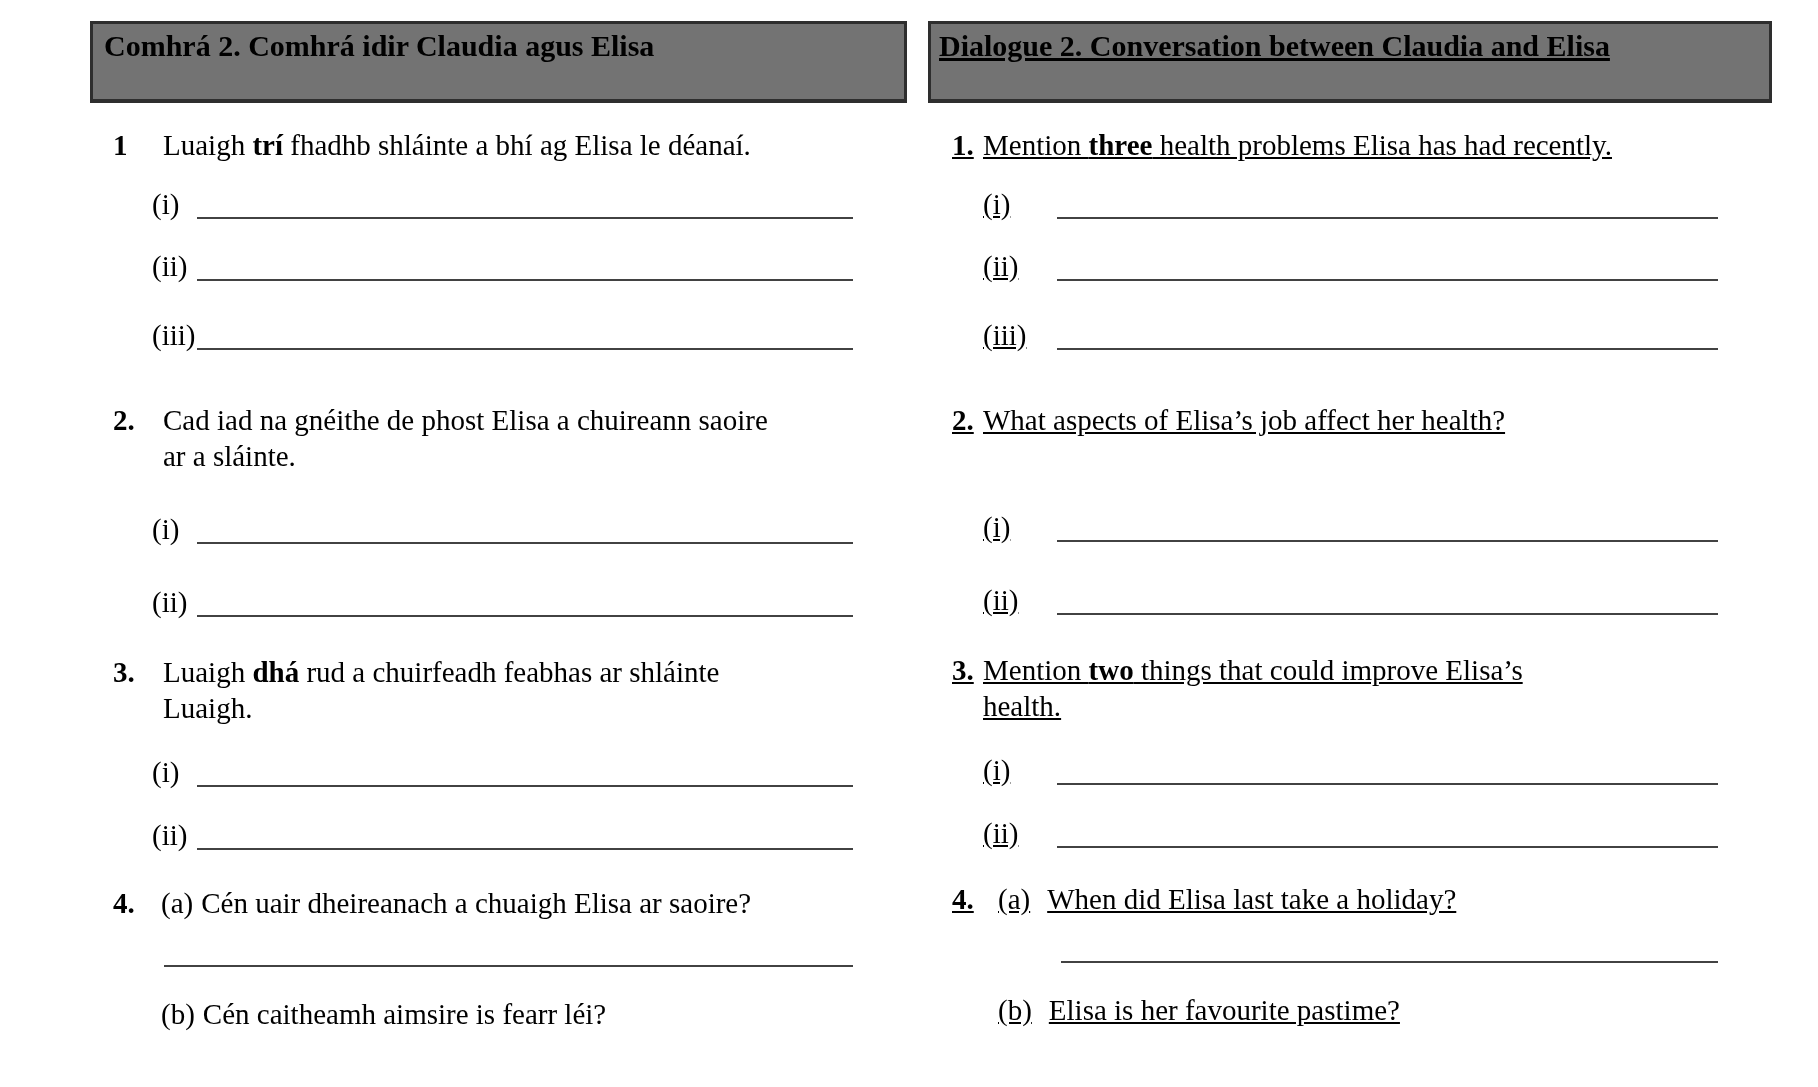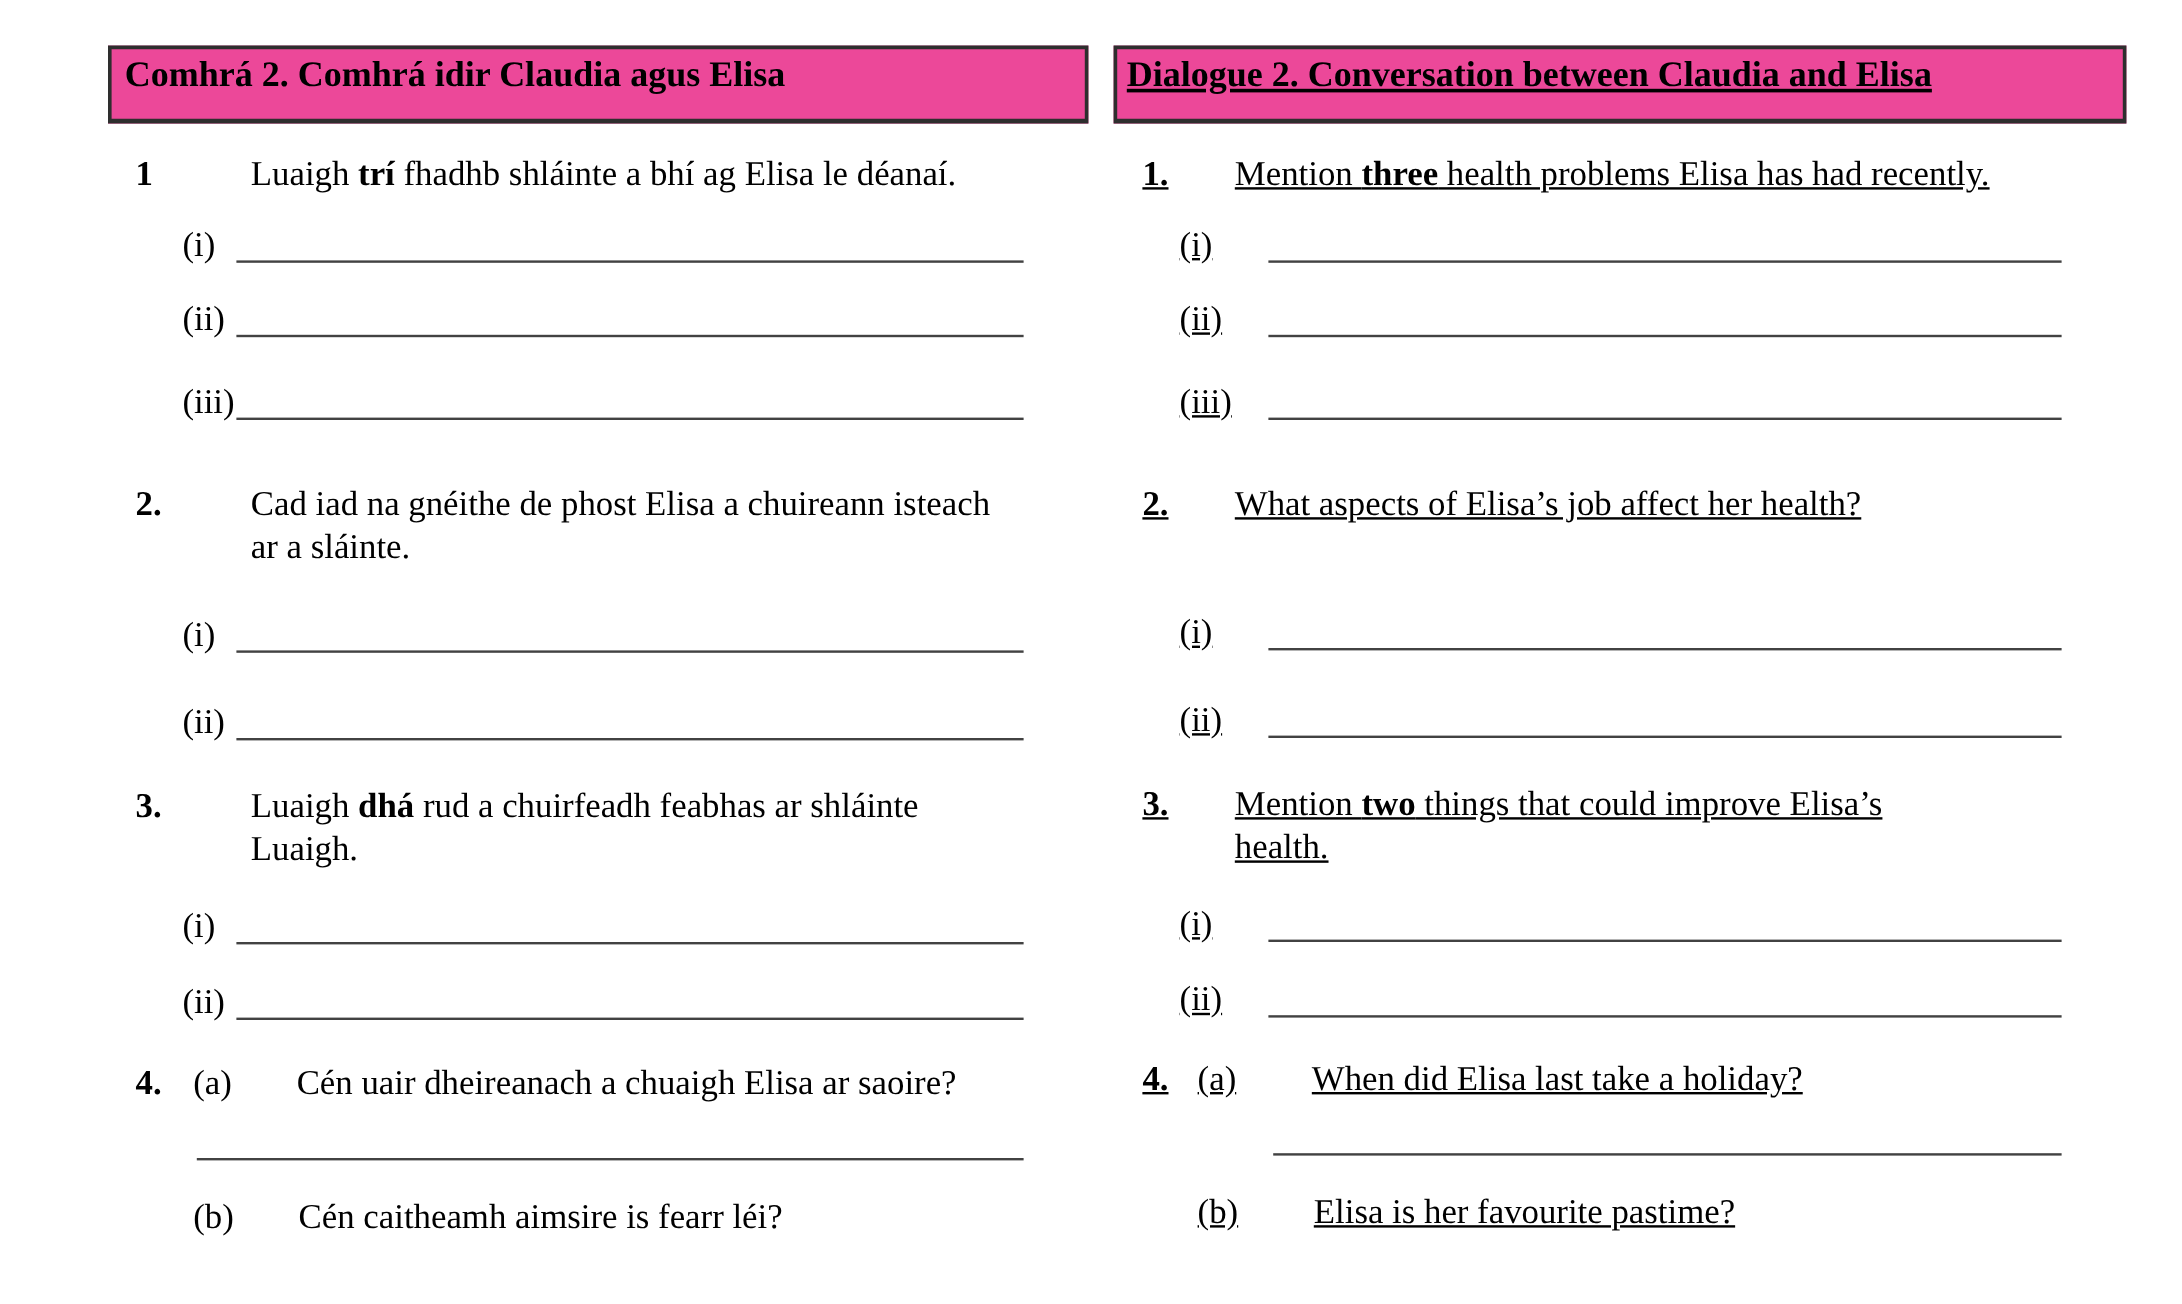--- a/index.html
+++ b/index.html
@@ -12,42 +12,42 @@
     overflow: hidden;
     font-family: "Liberation Serif", "DejaVu Serif", serif;
     color: #000000;
     font-size: 29px;
   }
   .col { position: absolute; top: 0; }
   .col-left  { left: 90px;  width: 817px; }
   .col-right { left: 928px; width: 844px; text-decoration: underline; }
 
   .hdr {
-    margin-top: 38px;
-    height: 65px;
-    background: #ec4899;
+    margin-top: 21px;
+    height: 82px;
+    background: #737373;
     border: 3px solid #2e2e2e;
     border-bottom-width: 4px;
     padding: 3px 0 0 11px;
     font-weight: 700;
     font-size: 30px;
     line-height: 38px;
     white-space: nowrap;
     overflow: hidden;
   }
 
   .q { display: flex; align-items: flex-start; line-height: 36px; }
   .col-left  .q { margin-left: 23px; }
   .col-right .q { margin-left: 24px; }
   .num { font-weight: 700; flex: 0 0 auto; }
   .col-left  .num { min-width: 50px; }
   .col-right .num { min-width: 31px; }
   .col-left  .num4 { min-width: 48px; }
   .col-right .num4 { min-width: 46px; }
-  .qtext { flex: 1 1 auto; margin-left: 46px; }
+  .qtext { flex: 1 1 auto; }
   .qline { display: block; }
   b { font-weight: 700; }
 
   .sub { flex: 0 0 auto; }
   .col-left  .sub { margin-right: 8px; }
   .col-right .sub { margin-right: 17px; }
 
   .blank {
     display: flex;
     align-items: flex-end;
@@ -87,21 +87,21 @@
       <span class="line"></span>
     </div>
     <div class="blank" style="margin-top:35px">
       <span class="roman">(iii)</span>
       <span class="line"></span>
     </div>
 
     <div class="q" style="margin-top:52px">
       <span class="num">2.</span>
       <span class="qtext">
-          <span class="qline">Cad iad na gnéithe de phost Elisa a chuireann isteach</span>
+          <span class="qline">Cad iad na gnéithe de phost Elisa a chuireann saoire</span>
           <span class="qline">ar a sláinte.</span>
         </span>
     </div>
     <div class="blank" style="margin-top:36px">
       <span class="roman">(i)</span>
       <span class="line"></span>
     </div>
     <div class="blank" style="margin-top:39px">
       <span class="roman">(ii)</span>
       <span class="line"></span>

